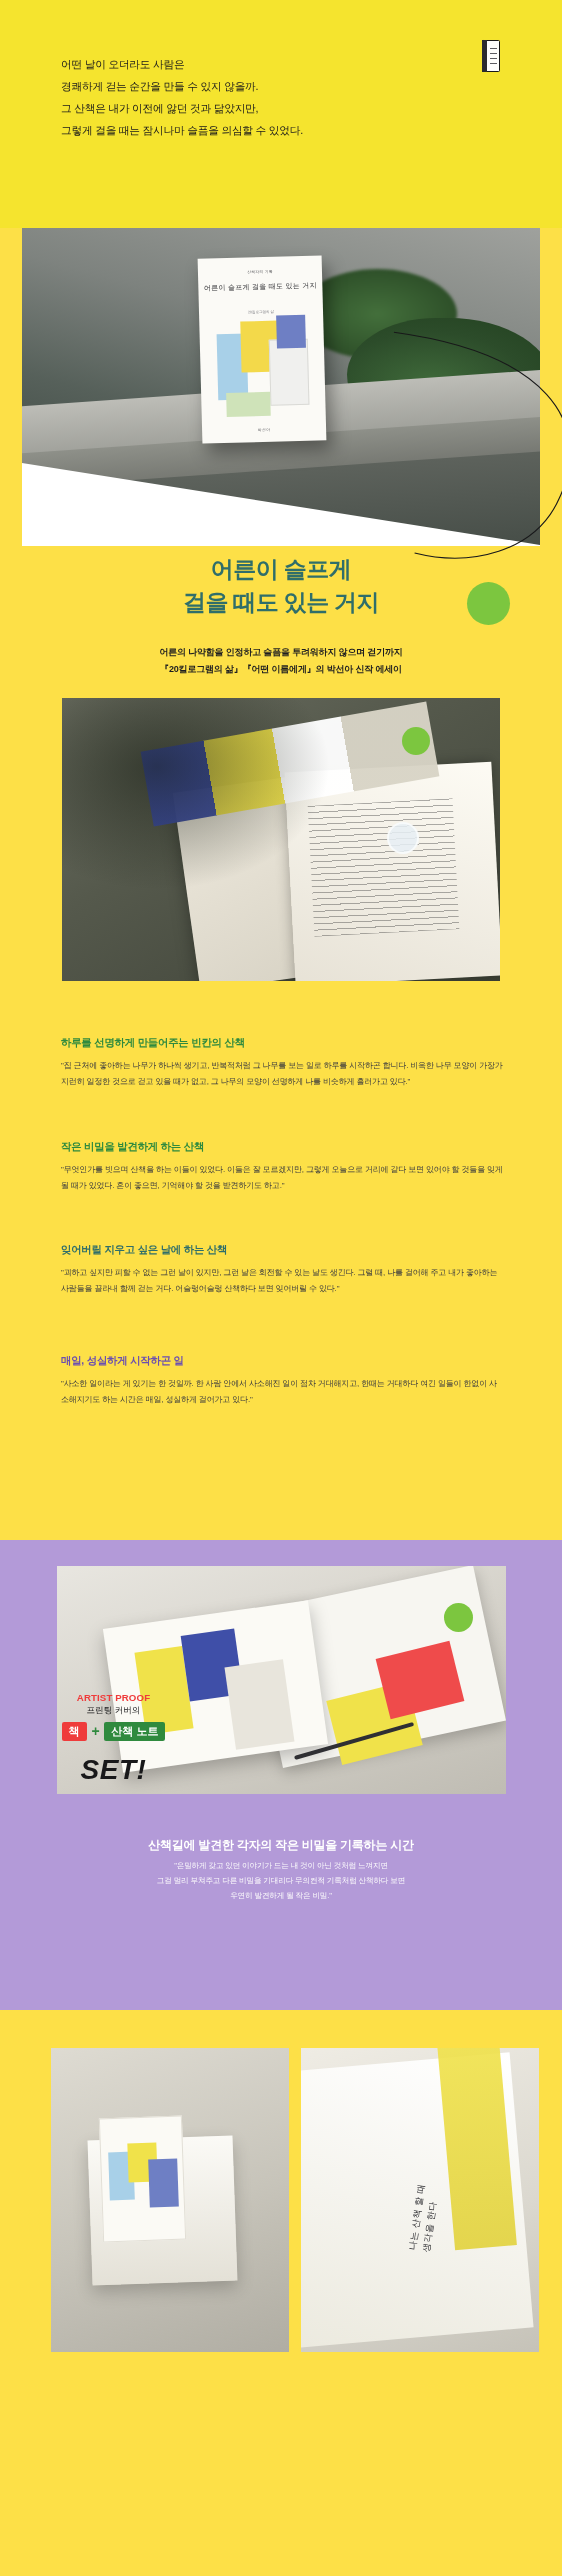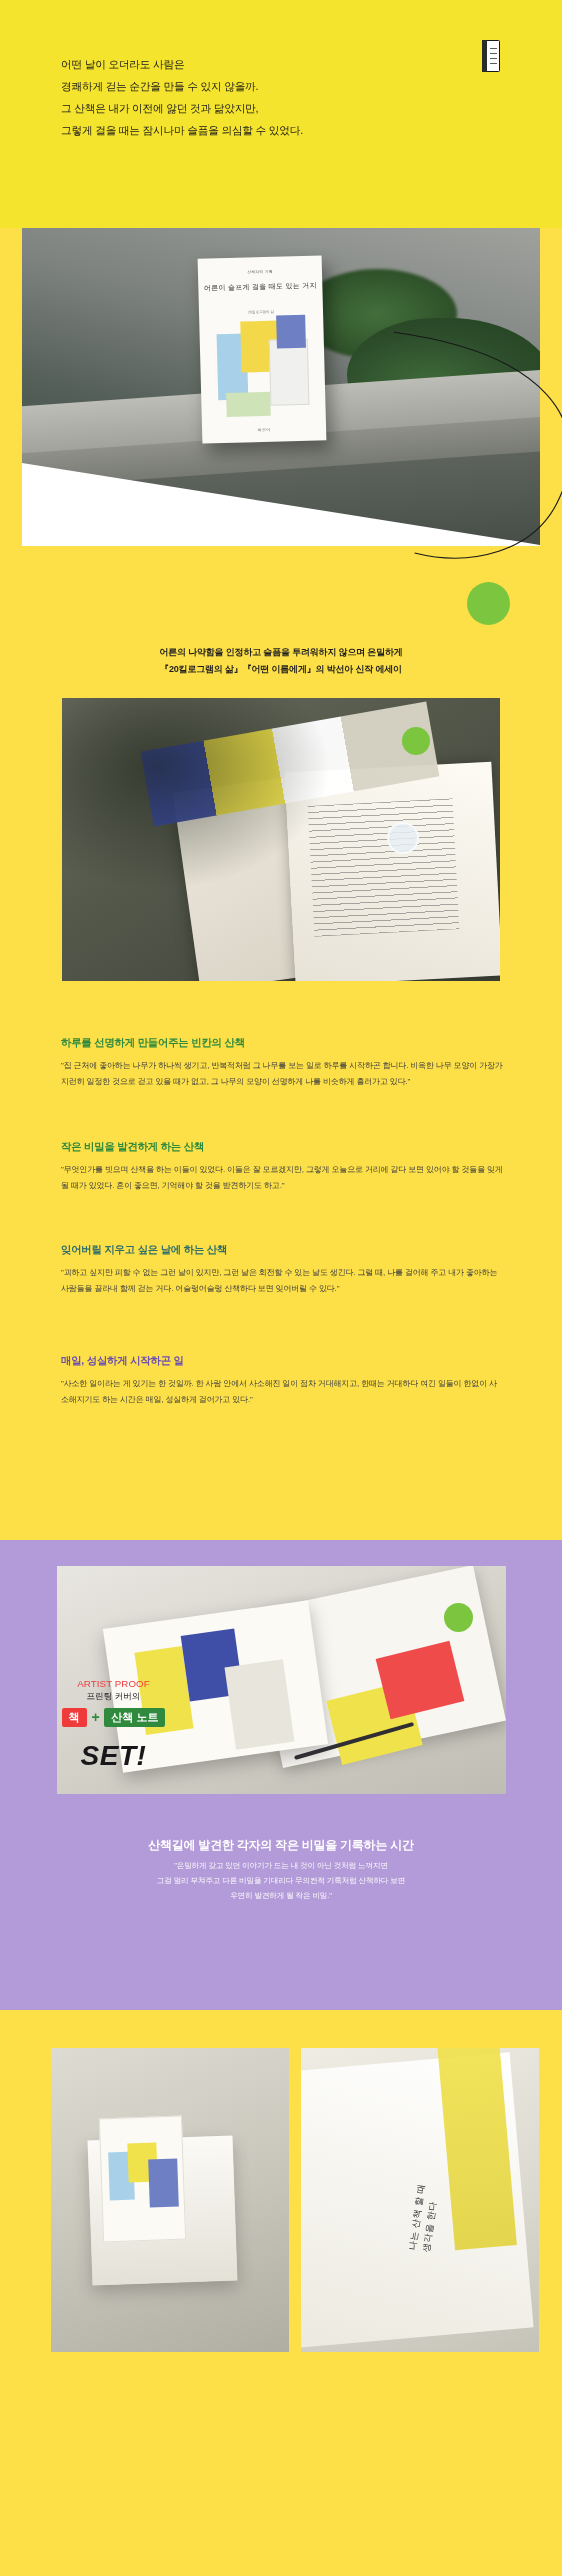--- a/index.html
+++ b/index.html
@@ -311,22 +311,22 @@
     border-radius: 2.1px;
   }
 
   .badge {
     position: absolute;
     left: 46px; top: 135px;
     width: 135px; height: 123px;
     text-align: center;
   }
   .badge-l1 {
-    font-size: 9.7px; font-weight: normal; color: #ef3b3b; letter-spacing: 0.01em;
-    margin-top: 3px;
+    font-size: 9.7px; font-weight: bold; color: #ef3b3b; letter-spacing: 0.01em;
+    margin-top: 17px;
   }
   .badge-l2 { font-size: 8.6px; font-weight: normal; color: #18181a; margin-top: 2.1px; }
   .badge-row {
     display: flex; align-items: center; justify-content: center; gap: 4.8px;
     margin-top: 4.8px;
   }
   .badge-pill {
     background: #ef3b3b; color: #ffffff;
     font-size: 11px; font-weight: bold;
     padding: 2.1px 7px; border-radius: 2.1px;
@@ -451,21 +451,25 @@
       <div class="hb-author">박선아</div>
     </div>
     <div class="hero-white-wedge"></div>
   </section>
 
   <svg class="swoosh" viewBox="0 0 300 360">
     <path d="M10 10 C 230 40, 300 140, 250 250 C 215 330, 120 350, 40 330" fill="none" stroke="#18181a" stroke-width="1.6"></path>
   </svg>
   <div class="green-dot-1"></div>
 
-  <div class="sub-desc">어른의 나약함을 인정하고 슬픔을 투려워하지 않으며 은밀하게
+  <section class="title-wrap">
+    <h1 class="main-title">어른이 슬프게
+걸을 때도 있는 거지</h1>
+  </section>
+  <div class="sub-desc">어른의 나약함을 인정하고 슬픔을 투려워하지 않으며 걷기까지
 『20킬로그램의 삶』『어떤 이름에게』의 박선아 신작 에세이</div>
 
   <section class="open-photo">
     <div class="op-page-l"></div>
     <div class="op-page-r"></div>
     <div class="op-lines"></div>
     <div class="op-band"></div>
     <div class="op-dot"></div>
     <div class="op-clip"></div>
     <div class="op-shadowleaf"></div>

